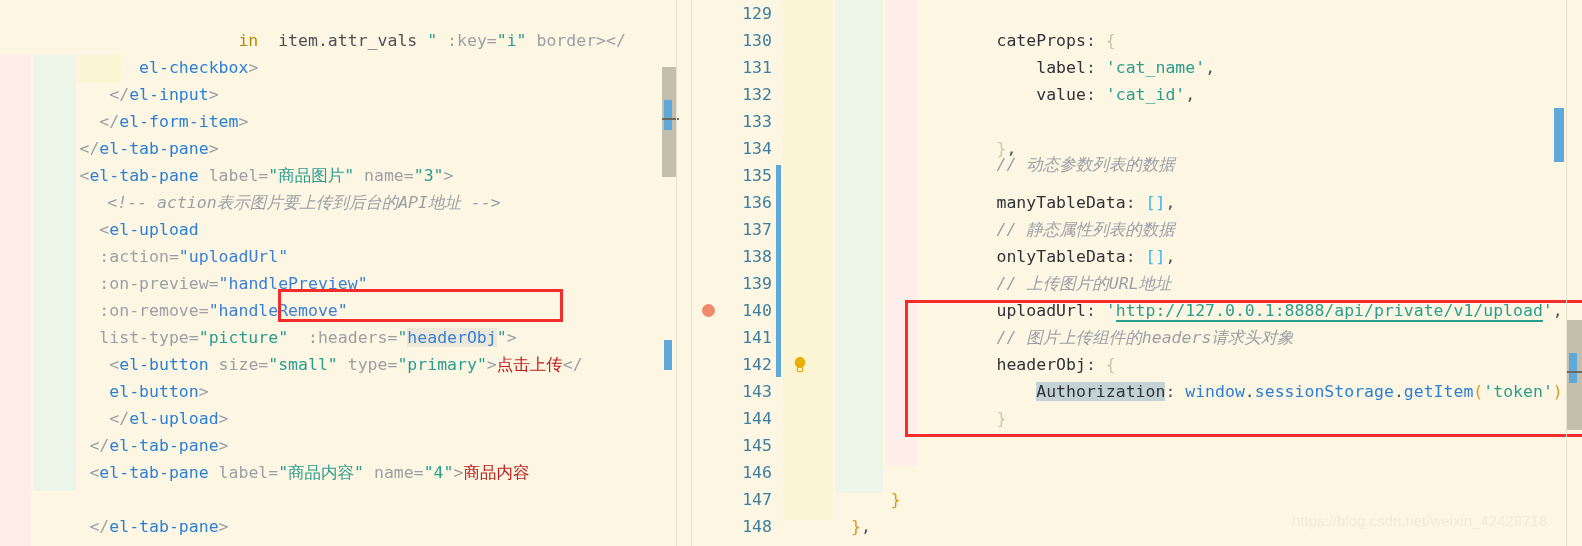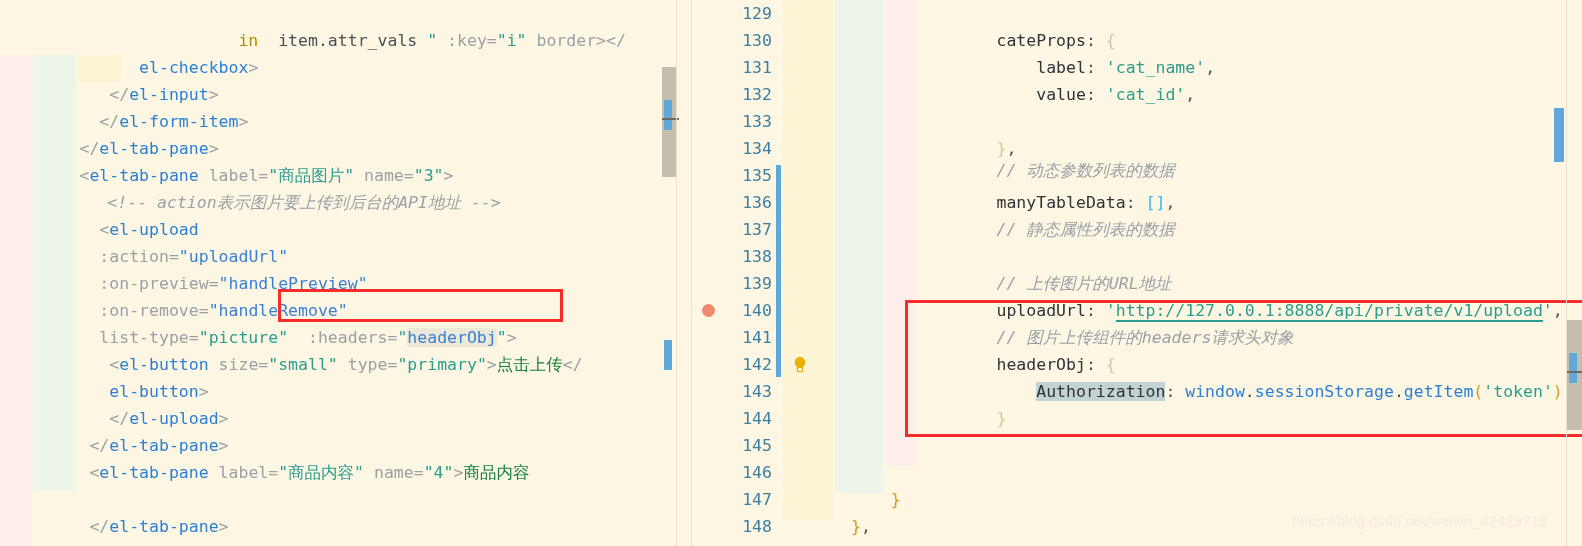--- a/index.html
+++ b/index.html
@@ -35,21 +35,21 @@
   .t-str    {color:#2a9d8f;}
   .t-strb   {color:#3a7fd5;}
   .t-cmt    {color:#9aa0a6;font-style:italic;}
   .t-key    {color:#b58900;}
   .t-plain  {color:#4c5157;}
   .t-brace  {color:#c9cba3;}
   .t-prop   {color:#2f3337;}
   .t-arr    {color:#38b6f0;}
   .t-fn     {color:#2b7fd4;}
   .t-paren  {color:#d79921;}
-  .t-cn     {color:#15803d;font-family:Liberation Mono, monospace;}
+  .t-cn     {color:#b91c1c;font-family:Liberation Mono, monospace;}
   .hl-soft  {background:#ece9d8;border-radius:1px;}
   .hl-auth  {background:#c3d2d4;border-radius:1px;}
   .u-green  {border-bottom:2px solid #2a9d8f;}
 
   
   .gutter{position:absolute;top:0;left:0;width:88px;height:478px;}
   .lnum{
     position:absolute;right:8px;width:60px;height:27px;line-height:27px;
     text-align:right;font-size:16.5px;color:#3b7ea1;
     font-family:"DejaVu Sans Mono","Liberation Mono",monospace;
@@ -205,28 +205,31 @@
       </div>
       <div class="cline" style="top:27px;">
         <span style="color:transparent;">    </span><span class="t-prop">label</span><span class="t-plain">: </span><span class="t-str">'cat_name'</span><span class="t-plain">,</span>
       </div>
       <div class="cline" style="top:54px;">
         <span style="color:transparent;">    </span><span class="t-prop">value</span><span class="t-plain">: </span><span class="t-str">'cat_id'</span><span class="t-plain">,</span>
       </div>
       <div class="cline" style="top:108px;">
         <span class="t-brace">}</span><span class="t-plain">,</span>
       </div>
-      <div class="cline" style="top:130px;">
+      <div class="cline" style="top:124px;">
         <span class="t-cmt">// 动态参数列表的数据</span>
       </div>
       <div class="cline" style="top:162px;">
         <span class="t-prop">manyTableData</span><span class="t-plain">: </span><span class="t-arr">[]</span><span class="t-plain">,</span>
       </div>
       <div class="cline" style="top:189px;">
         <span class="t-cmt">// 静态属性列表的数据</span>
+      </div>
+      <div class="cline" style="top:216px;">
+        <span class="t-prop">onlyTableData</span><span class="t-plain">: </span><span class="t-arr">[]</span><span class="t-plain">,</span>
       </div>
       <div class="cline" style="top:243px;">
         <span class="t-cmt">// 上传图片的URL地址</span>
       </div>
       <div class="cline" style="top:270px;">
         <span class="t-prop">uploadUrl</span><span class="t-plain">: </span><span class="t-str">'</span><span class="t-str u-green">http://127.0.0.1:8888/api/private/v1/upload</span><span class="t-str">'</span><span class="t-plain">,</span>
       </div>
       <div class="cline" style="top:297px;">
         <span class="t-cmt">// 图片上传组件的headers请求头对象</span>
       </div>

